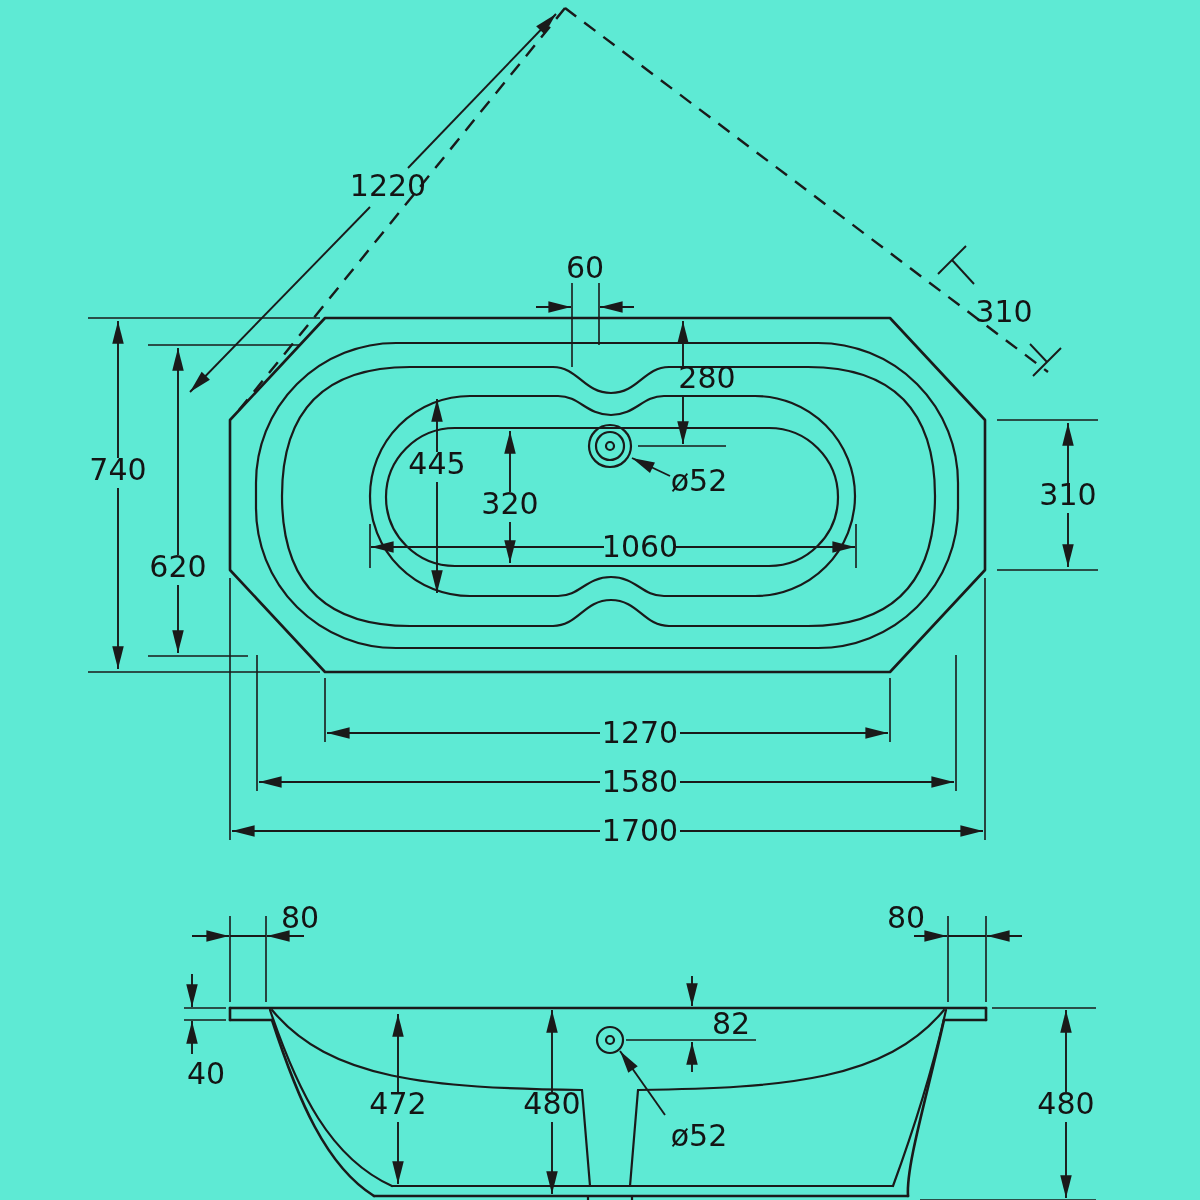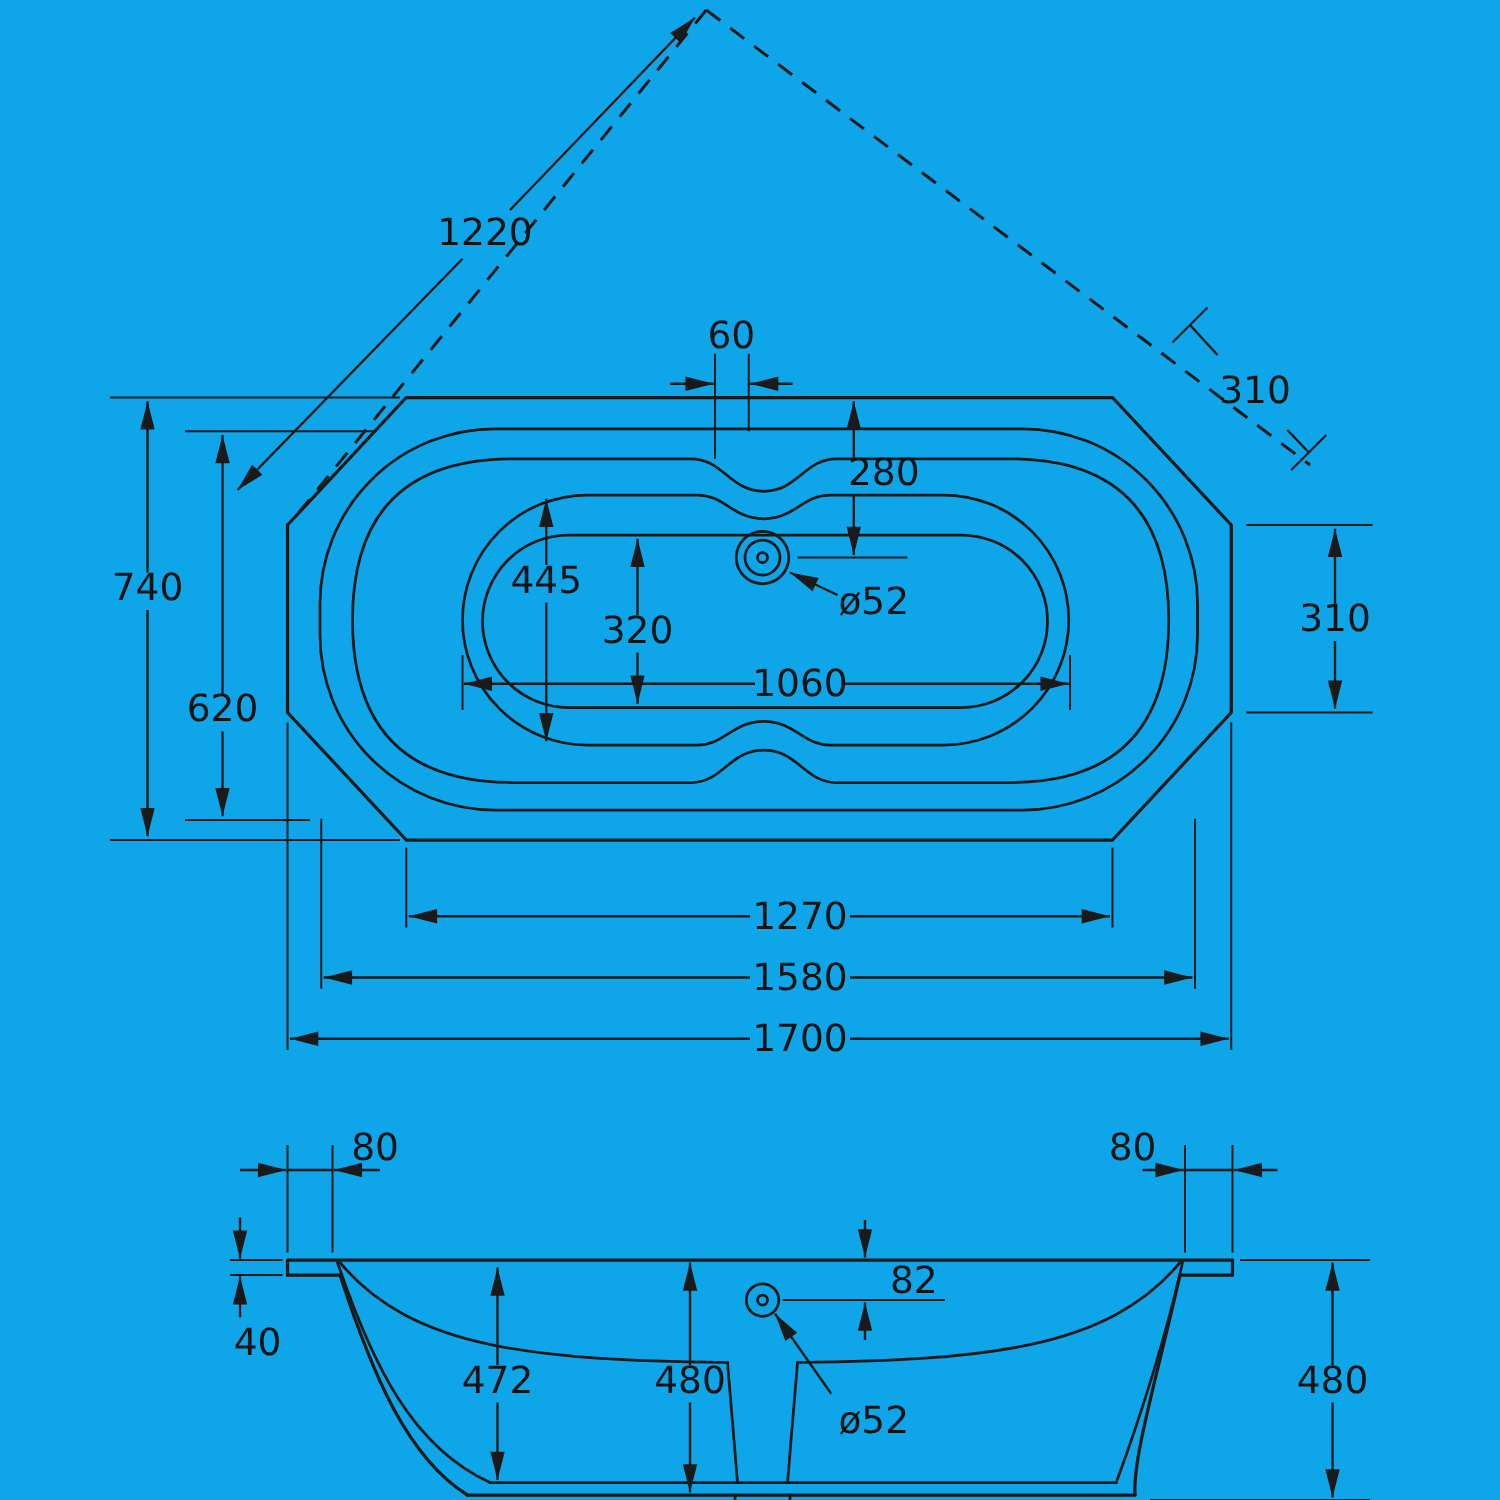--- a/index.html
+++ b/index.html
@@ -1,16 +1,16 @@
 <!DOCTYPE html>
 <html><head>
 <meta charset="utf-8">
 <style>
   html,body{margin:0;padding:0;background:#ffffff;}
-  .stage{width:1200px;height:1200px;position:relative;background:#0ea5e9;overflow:hidden;text-align:center;}
+  .stage{width:1200px;height:1200px;position:relative;background:#5eead4;overflow:hidden;text-align:center;}
   svg{display:block;}
   .geo{fill:none;stroke:#1a1a1a;stroke-width:2.6;stroke-linejoin:round;stroke-linecap:round;}
   .geo2{fill:none;stroke:#1a1a1a;stroke-width:2.2;stroke-linejoin:round;stroke-linecap:round;}
   .dim{fill:none;stroke:#1a1a1a;stroke-width:1.9;stroke-linecap:butt;}
   .ext{fill:none;stroke:#1a1a1a;stroke-width:1.6;stroke-linecap:butt;}
   .dash{fill:none;stroke:#1a1a1a;stroke-width:2.4;stroke-dasharray:14 10;}
   text.lbl{font-family:"DejaVu Sans","Liberation Sans",sans-serif;font-size:30px;fill:#141414;text-anchor:middle;}
 </style>
 </head>
 <body>

